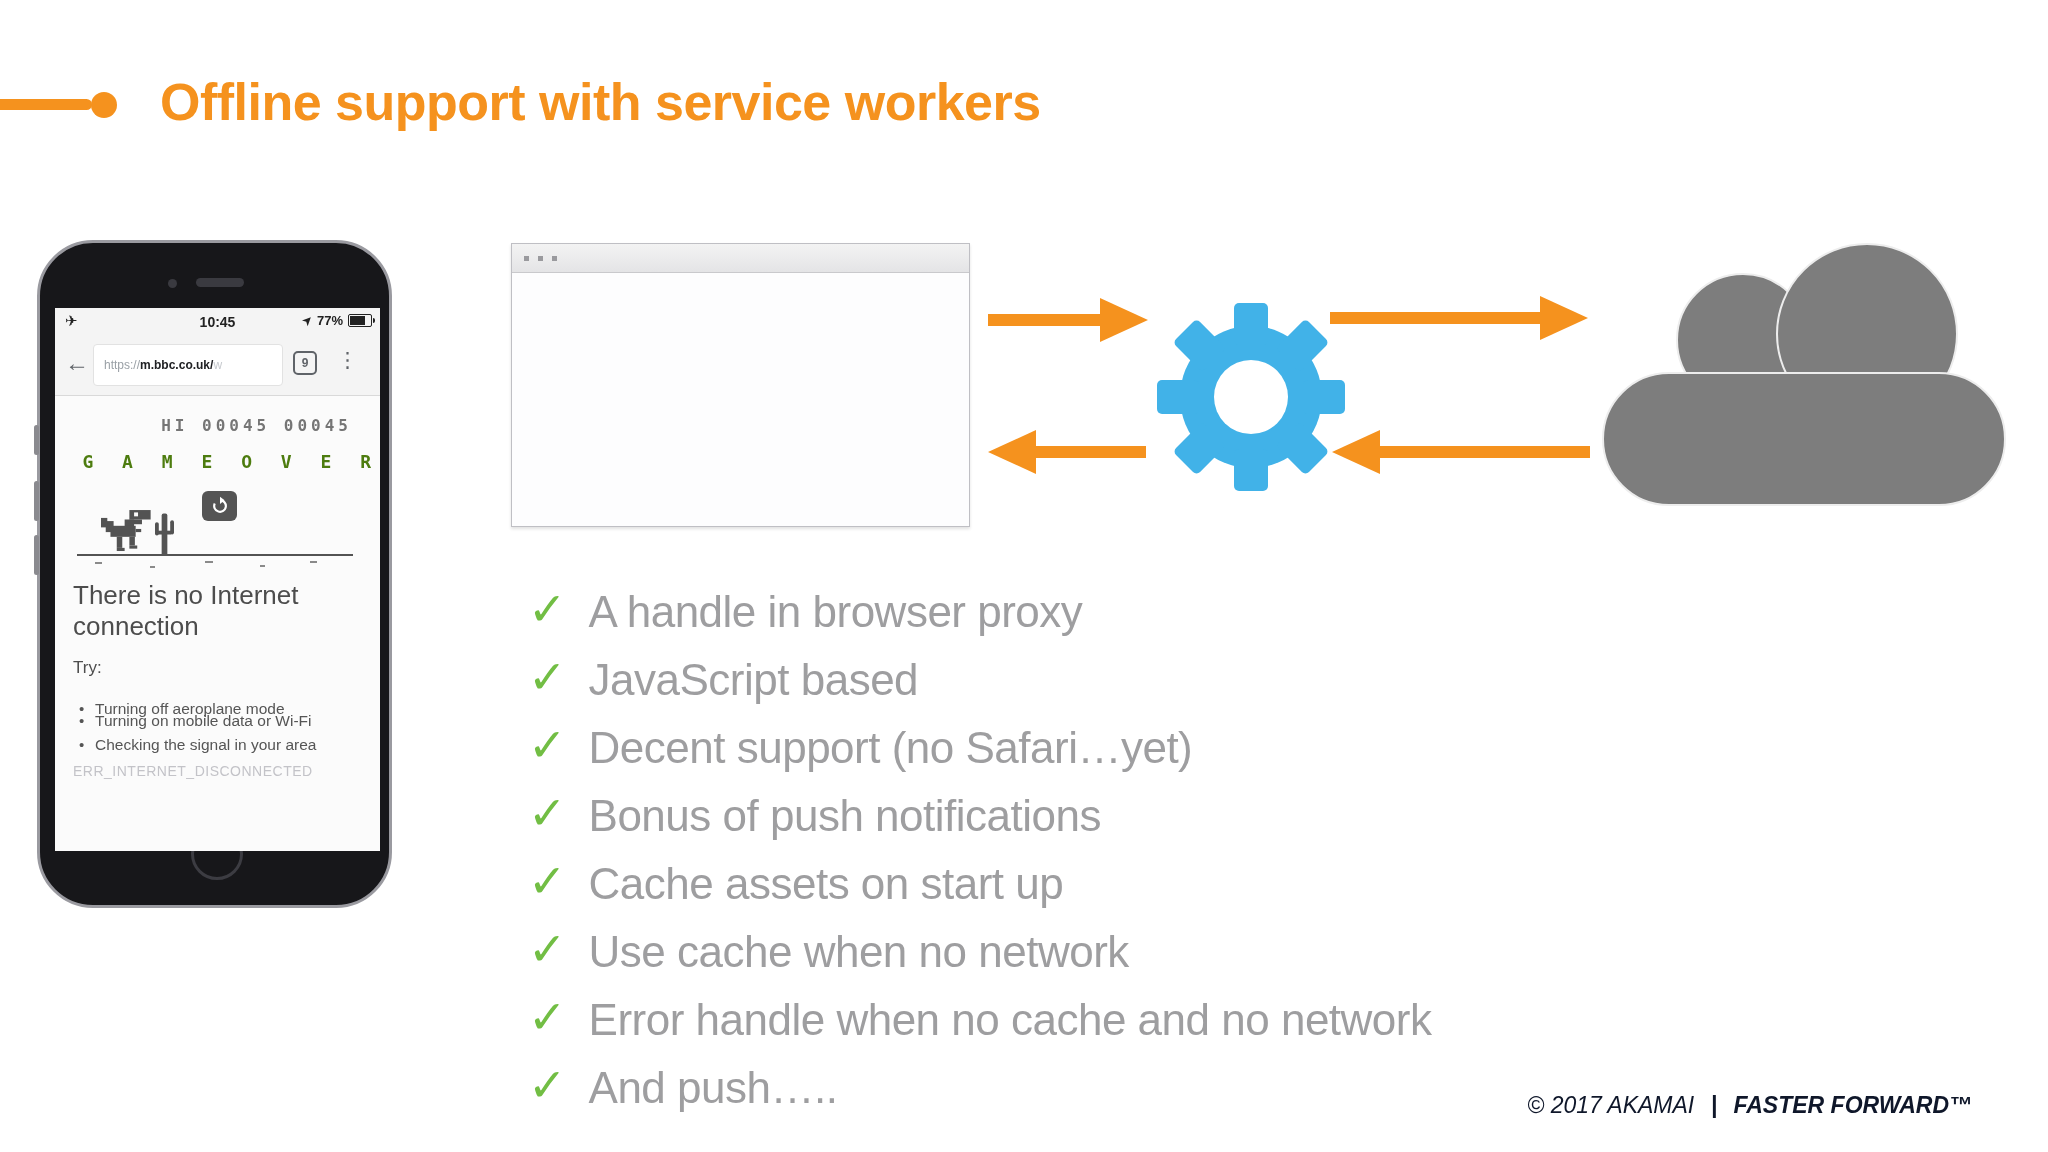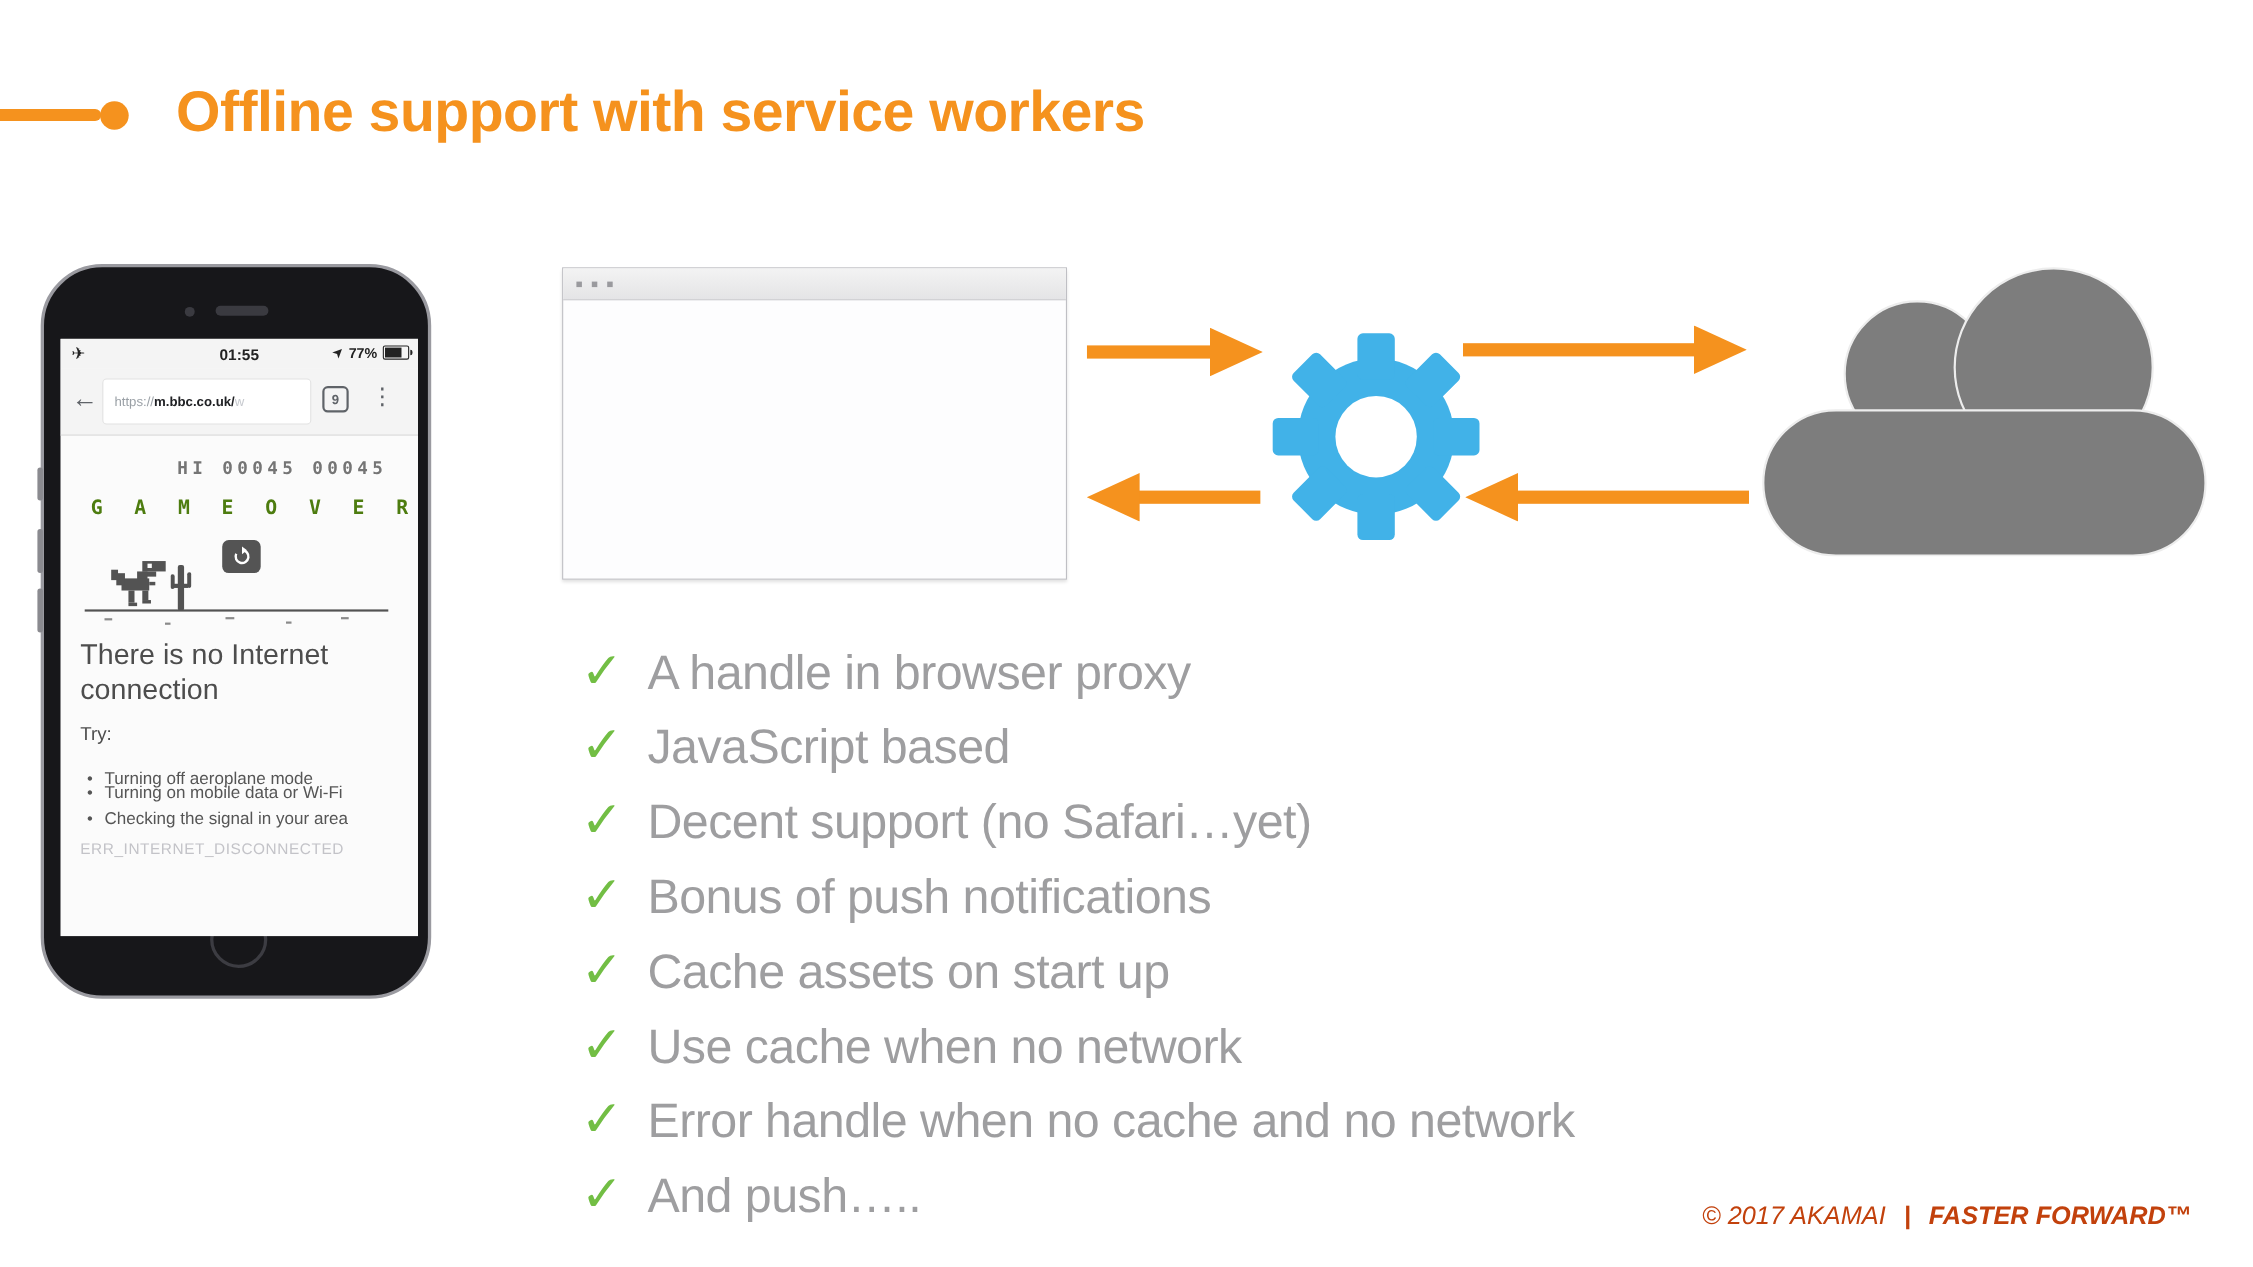--- a/index.html
+++ b/index.html
@@ -65,21 +65,21 @@
   
   .flow{position:absolute;}
 
   
   .checklist{position:absolute;left:528px;top:578px;}
   .check-item{display:flex;align-items:center;height:68px;}
   .check-mark{font-size:46px;color:#72BE44;margin-right:22px;line-height:1;transform:translateY(-3px);}
   .check-label{font-size:44px;color:#9E9EA0;letter-spacing:-0.5px;}
 
   
-  .footer{position:absolute;right:56px;top:1092px;font-size:23px;font-style:italic;color:#c2410c;}
+  .footer{position:absolute;right:76px;top:1092px;font-size:23px;font-style:italic;color:#0f172a;}
   .footer .sep{font-weight:700;margin:0 10px;}
   .footer .tagline{font-weight:700;}
 </style>
 </head>
 <body>
 
 <div id="slide">
 
   <div class="title-rule"></div>
   <div class="title-dot"></div>
@@ -90,21 +90,21 @@
     <div class="nub" style="top:238px;height:40px;"></div>
     <div class="nub" style="top:292px;height:40px;"></div>
     <div class="cam-dot"></div>
     <div class="speaker"></div>
     <div class="home-btn"></div>
 
     <div class="screen">
 
       <div class="statusbar">
         <span class="sb-plane">✈</span>
-        <span class="sb-time">01:55</span>
+        <span class="sb-time">10:45</span>
         <span class="sb-right">
           <span class="sb-nav">➤</span>
           <span>77%</span>
           <span class="battery"></span>
         </span>
       </div>
 
       <div class="urlrow">
         <span class="back-arrow">←</span>
         <div class="url-field">

